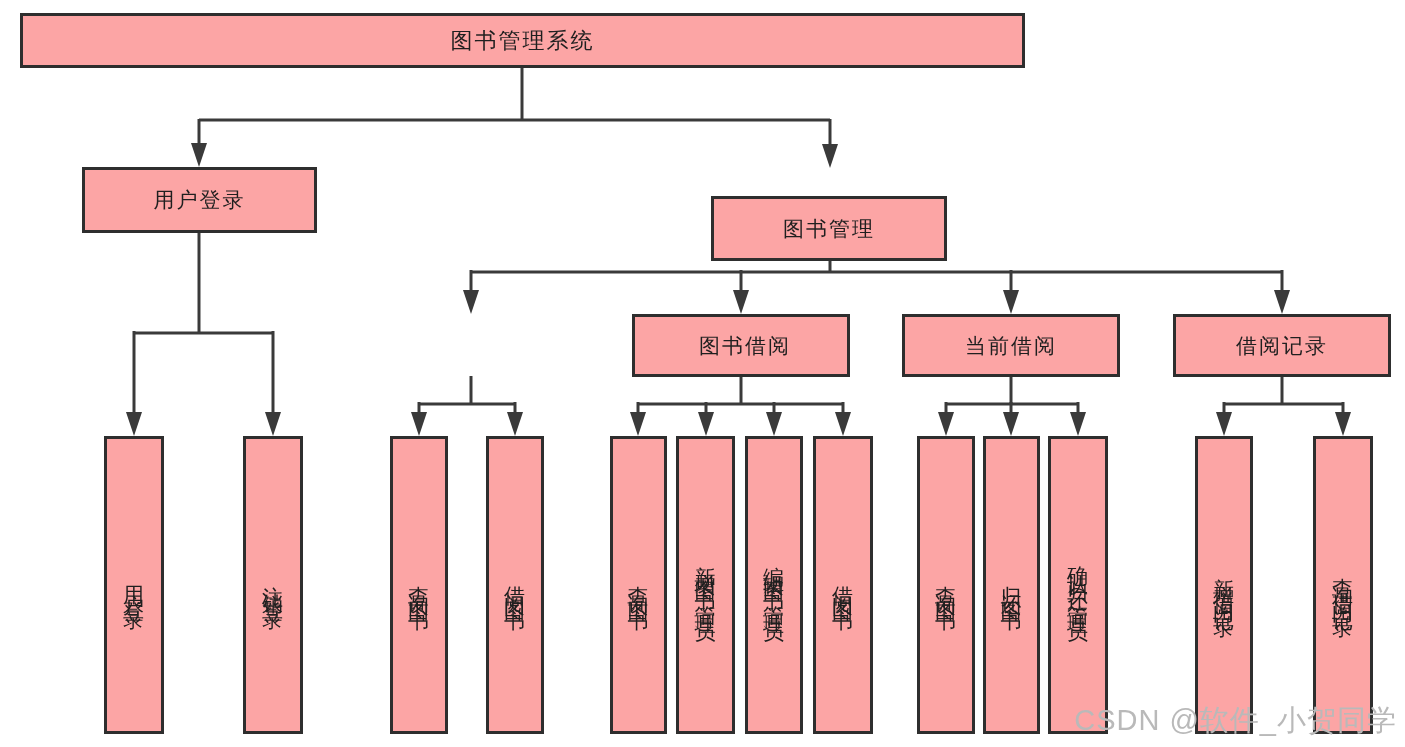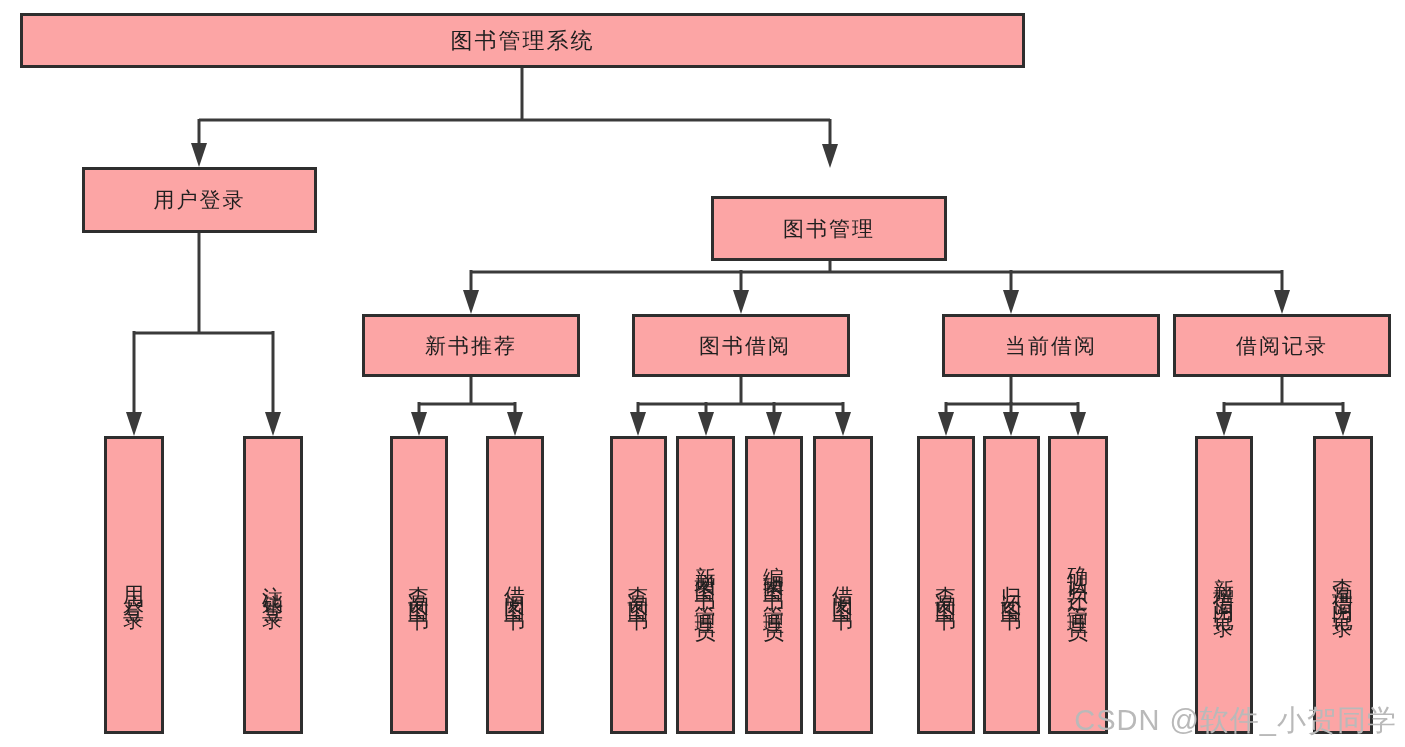--- a/index.html
+++ b/index.html
@@ -20,21 +20,21 @@
   .watermark {
     position:absolute; right:8px; bottom:6px; font-size:29px;
     color:#b9b9b9; letter-spacing:1px; white-space:nowrap;
   }
   
   .n-root   { left:20px;  top:13px;  width:1005px; height:55px; }
   .n-l2a    { left:82px;  top:167px; width:235px;  height:66px; }
   .n-l2b    { left:711px; top:156px; width:236px;  height:65px;margin-top:40px; }
   .n-l3a    { left:362px; top:314px; width:218px;  height:63px; }
   .n-l3b    { left:632px; top:314px; width:218px;  height:63px;padding-left:8px; }
-  .n-l3c    { left:942px; top:314px; width:218px;  height:63px; }
+  .n-l3c    { left:902px; top:314px; width:218px;  height:63px; }
   .n-l3d    { left:1173px;top:314px; width:218px;  height:63px; }
   .leaf     { top:436px; height:298px; }
   .lf-1a { left:104px;  width:60px; }
   .lf-1b { left:243px;  width:60px; }
   .lf-2a { left:390px;  width:58px; }
   .lf-2b { left:486px;  width:58px; }
   .lf-3a { left:610px;  width:57px; }
   .lf-3b { left:676px;  width:59px; }
   .lf-3c { left:745px;  width:58px; }
   .lf-3d { left:813px;  width:60px; }
@@ -113,21 +113,20 @@
       <polygon points="1216,412 1232,412 1224,436"></polygon>
       <polygon points="1335,412 1351,412 1343,436"></polygon>
     </g>
   </svg>
 
   <div class="node h root-box n-root">图书管理系统</div>
 
   <div class="node h n-l2a">用户登录</div>
   <div class="node h n-l2b">图书管理</div>
 
-  <div class="node h n-l3a">新书推荐</div>
   <div class="node h n-l3b">图书借阅</div>
   <div class="node h n-l3c">当前借阅</div>
   <div class="node h n-l3d">借阅记录</div>
 
   <div class="node v leaf lf-1a">
     <span>用户登录</span>
   </div>
   <div class="node v leaf lf-1b">
     <span>注销登录</span>
   </div>

